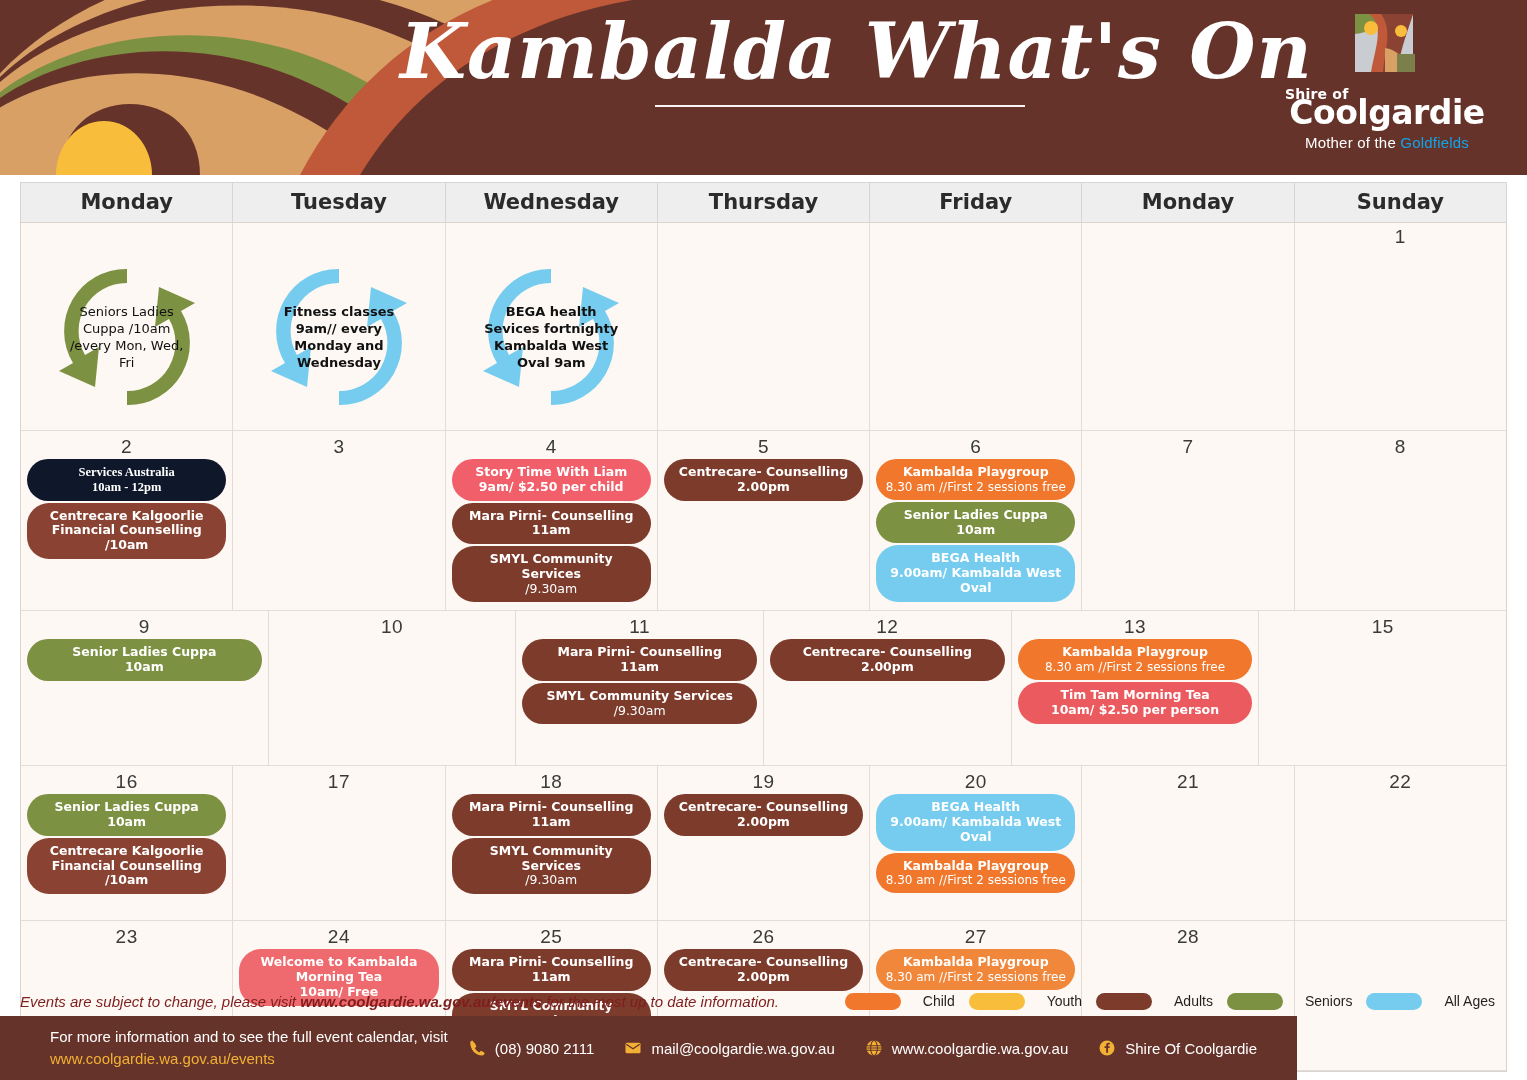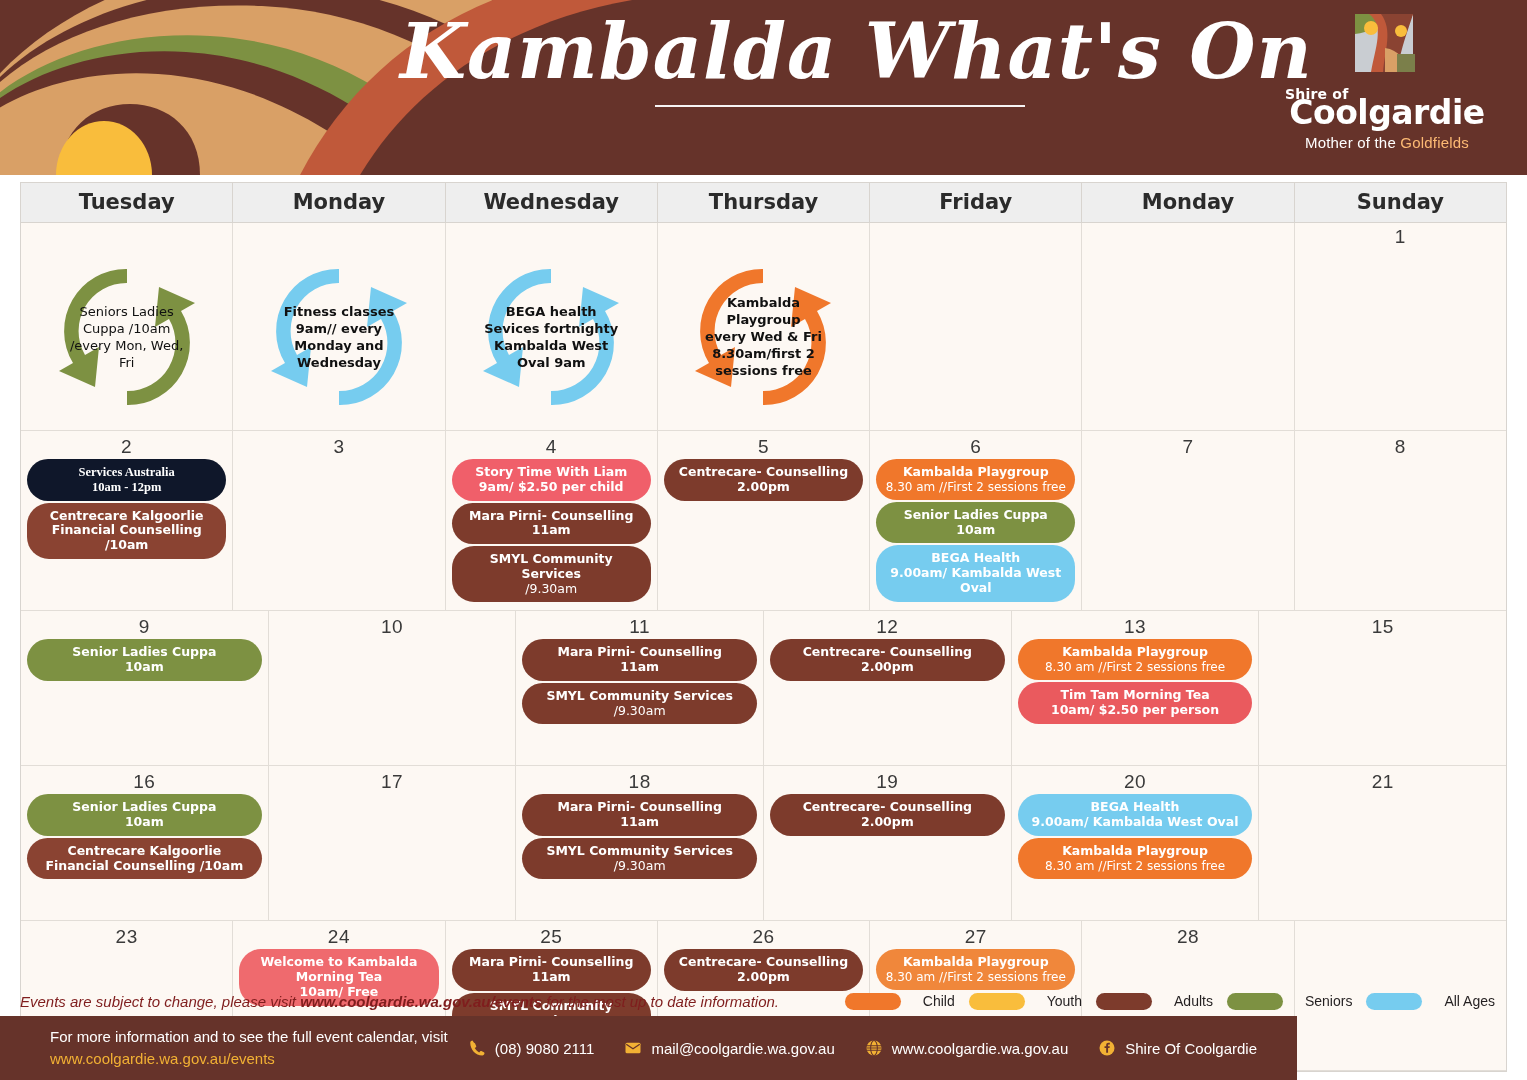--- a/index.html
+++ b/index.html
@@ -57,21 +57,21 @@
   .logo-shire {
     font-family:"DejaVu Sans", sans-serif;
     font-size: 14px; font-weight:bold; text-align:left;
     margin-left: 8px; margin-bottom:-6px; letter-spacing:.2px;
   }
   .logo-name {
     font-family:"DejaVu Sans", sans-serif;
     font-size: 33px; font-weight: bold; line-height: 1.05; letter-spacing:-0.5px;
   }
   .logo-tag { font-size: 15px; margin-top: 3px; letter-spacing:.2px; }
-  .logo-tag .gold { color:#fdba74; }
+  .logo-tag .gold { color:#0ea5e9; }
 
   
   .cal {
     position:absolute; left:20px; top:182px;
     width: 1487px;
     border: 1px solid #d8d4cf;
     background: #fdf8f3;
   }
   .row { display: flex; }
   .dow-row { background:#eeeeee; }
@@ -211,22 +211,22 @@
         <circle cx="56" cy="17" r="6" fill="#f9bd3c"></circle>
       </svg>
       <div class="logo-shire">Shire of</div>
       <div class="logo-name">Coolgardie</div>
       <div class="logo-tag"><span>Mother of the </span><span class="gold">Goldfields</span></div>
     </div>
   </div>
 
   <div class="cal">
     <div class="row dow-row" id="dow-row">
+        <div class="dow">Monday</div>
         <div class="dow">Tuesday</div>
-        <div class="dow">Monday</div>
         <div class="dow">Wednesday</div>
         <div class="dow">Thursday</div>
         <div class="dow">Friday</div>
         <div class="dow">Monday</div>
         <div class="dow">Sunday</div>
       </div>
     <div id="weeks-container">
         <div class="row r1">
           <div class="cell">
             <div class="daynum"></div>
@@ -274,35 +274,20 @@
               <div class="circ-txt">
                 <div>BEGA health</div>
                 <div>Sevices fortnighty</div>
                 <div>Kambalda West</div>
                 <div>Oval 9am</div>
               </div>
             </div>
           </div>
           <div class="cell">
             <div class="daynum"></div>
-            <div class="circ">
-              <svg width="176" height="168" viewBox="0 0 176 168">
-                <g>
-                  <path d="M88 152 A62 62 0 0 0 142 58 L156 50 L120 34 L116 74 L130 66 A48 48 0 0 1 88 138 Z" fill="#f0772b"></path>
-                  <path d="M88 16 A62 62 0 0 0 34 110 L20 118 L56 134 L60 94 L46 102 A48 48 0 0 1 88 30 Z" fill="#f0772b"></path>
-                </g>
-              </svg>
-              <div class="circ-txt">
-                <div>Kambalda</div>
-                <div>Playgroup</div>
-                <div>every Wed &amp; Fri</div>
-                <div>8.30am/first 2</div>
-                <div>sessions free</div>
-              </div>
-            </div>
           </div>
           <div class="cell">
             <div class="daynum"></div>
           </div>
           <div class="cell">
             <div class="daynum"></div>
           </div>
           <div class="cell">
             <div class="daynum">1</div>
           </div>
@@ -449,20 +434,23 @@
               <div class="l1">BEGA Health</div>
               <div class="l2">9.00am/ Kambalda West Oval</div>
             </div>
             <div class="pill light" style="background: rgb(240, 119, 43);">
               <div class="l1">Kambalda Playgroup</div>
               <div class="l2">8.30 am //First 2 sessions free</div>
             </div>
           </div>
           <div class="cell">
             <div class="daynum">21</div>
+          </div>
+          <div class="cell">
+            <div class="daynum">22</div>
           </div>
         </div>
         <div class="row r5">
           <div class="cell">
             <div class="daynum">23</div>
           </div>
           <div class="cell">
             <div class="daynum">24</div>
             <div class="pill" style="background: rgb(239, 106, 110);">
               <div class="l1">Welcome to Kambalda Morning Tea</div>

